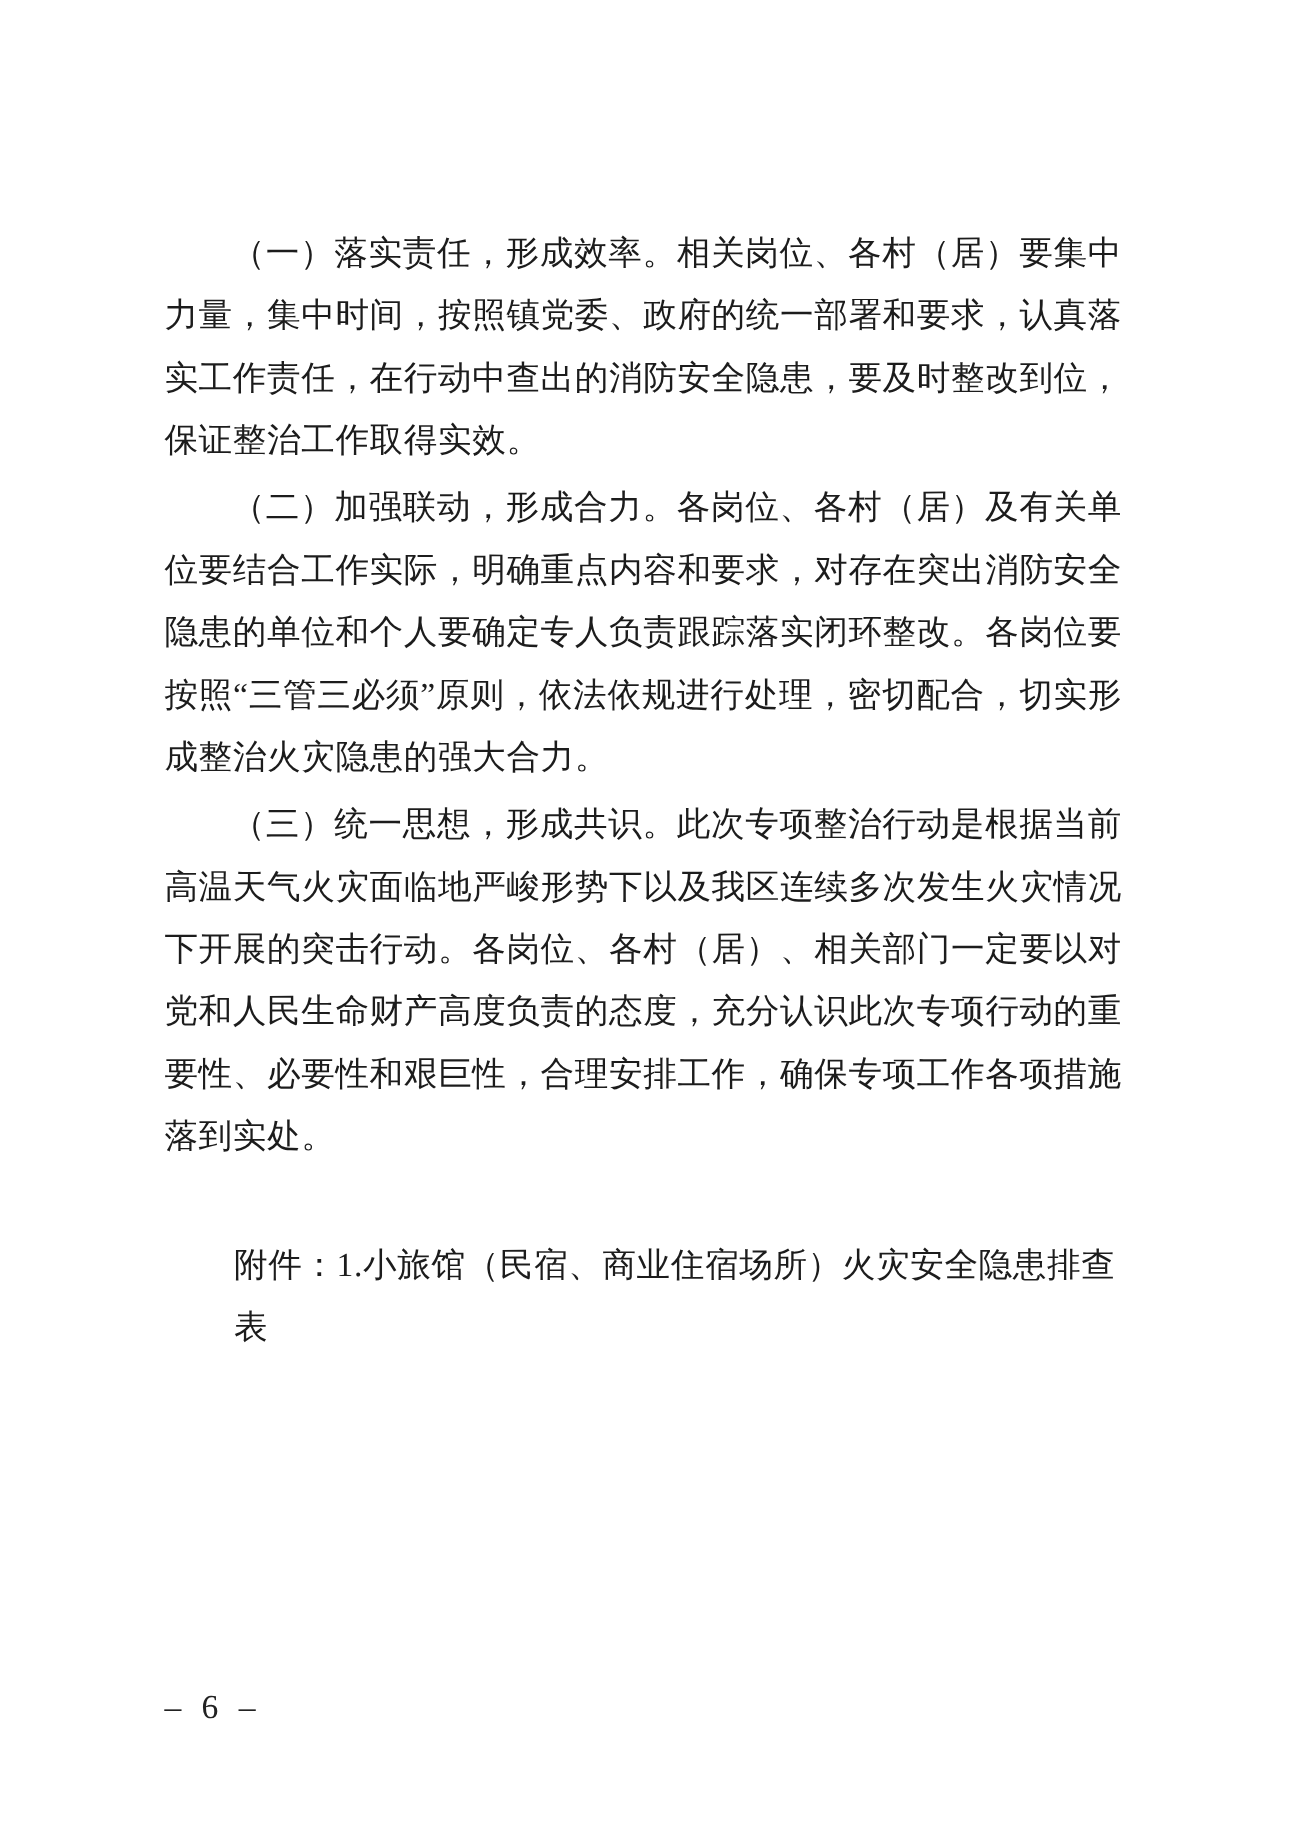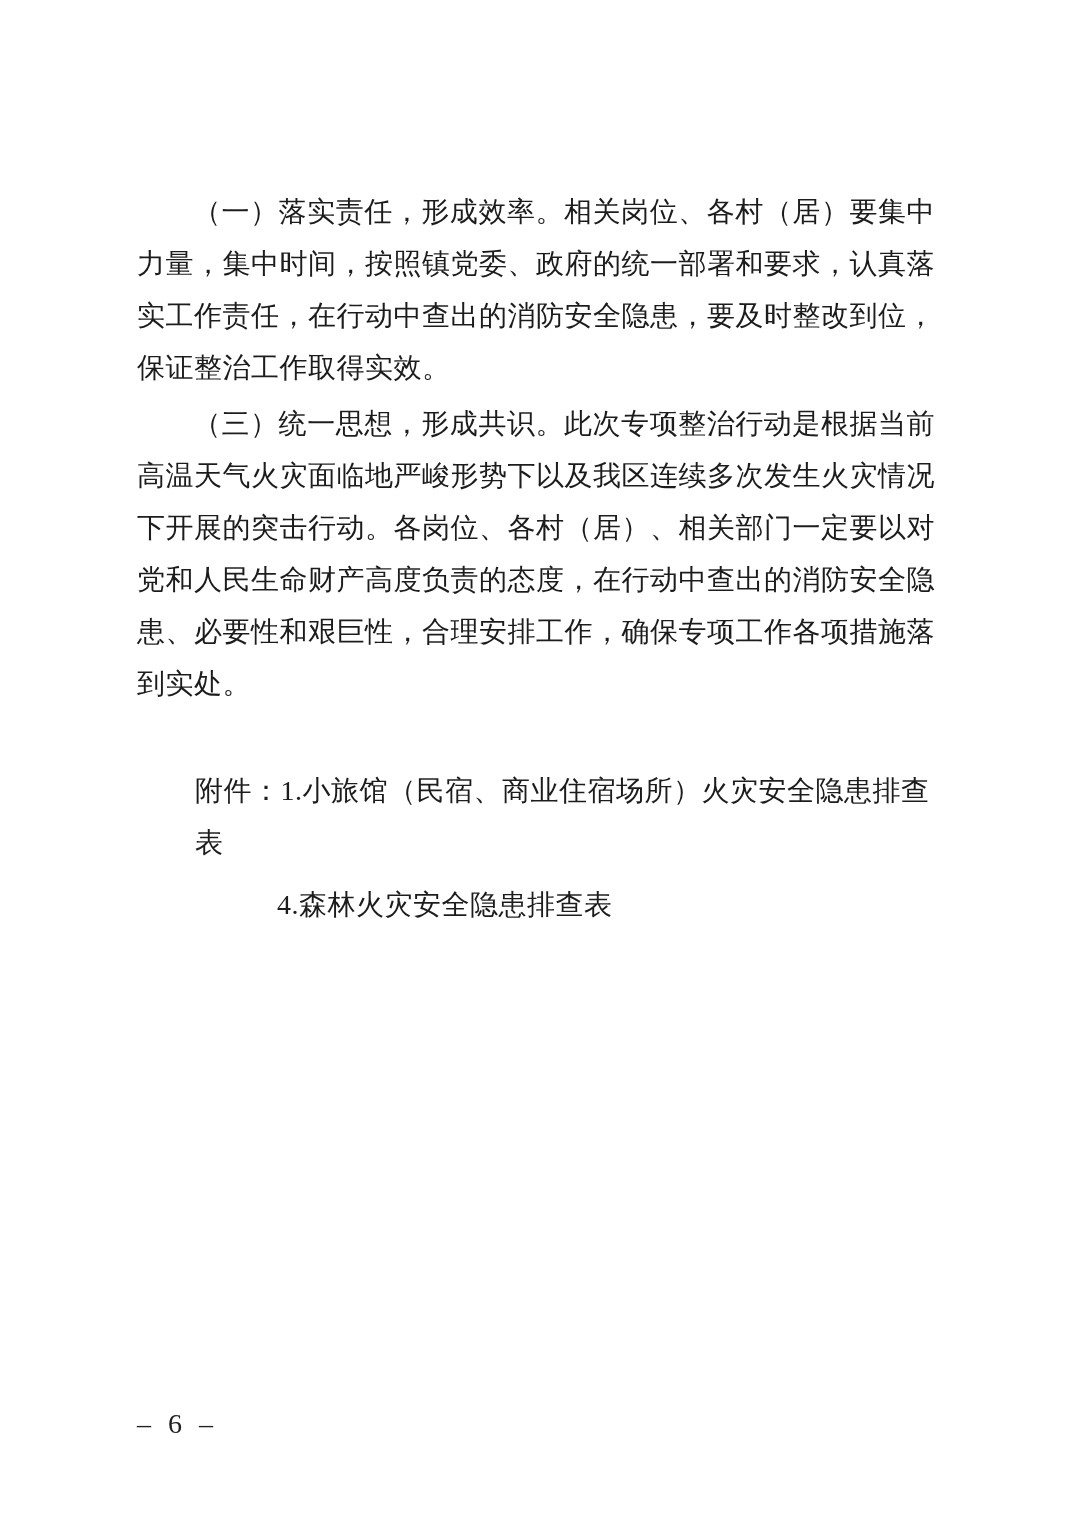--- a/index.html
+++ b/index.html
@@ -58,24 +58,24 @@
     letter-spacing: 5px;
     color: #222222;
   }
 </style>
 </head>
 <body>
 
 <div class="page">
   <div class="content">
     <p class="para">（一）落实责任，形成效率。相关岗位、各村（居）要集中力量，集中时间，按照镇党委、政府的统一部署和要求，认真落实工作责任，在行动中查出的消防安全隐患，要及时整改到位，保证整治工作取得实效。</p>
-    <p class="para">（三）统一思想，形成共识。此次专项整治行动是根据当前高温天气火灾面临地严峻形势下以及我区连续多次发生火灾情况下开展的突击行动。各岗位、各村（居）、相关部门一定要以对党和人民生命财产高度负责的态度，在行动中查出的消防安全隐患、必要性和艰巨性，合理安排工作，确保专项工作各项措施落到实处。</p>
+    <p class="para">（二）加强联动，形成合力。各岗位、各村（居）及有关单位要结合工作实际，明确重点内容和要求，对存在突出消防安全隐患的单位和个人要确定专人负责跟踪落实闭环整改。各岗位要按照“三管三必须”原则，依法依规进行处理，密切配合，切实形成整治火灾隐患的强大合力。</p>
+    <p class="para">（三）统一思想，形成共识。此次专项整治行动是根据当前高温天气火灾面临地严峻形势下以及我区连续多次发生火灾情况下开展的突击行动。各岗位、各村（居）、相关部门一定要以对党和人民生命财产高度负责的态度，充分认识此次专项行动的重要性、必要性和艰巨性，合理安排工作，确保专项工作各项措施落到实处。</p>
 
     <div class="attachments">
       <div class="att-line1">
         <span>附件：</span><span>1.小旅馆（民宿、商业住宿场所）火灾安全隐患排查表</span>
       </div>
-      <div class="att-item gap10">4.森林火灾安全隐患排查表</div>
     </div>
   </div>
 
   <div class="page-number">– 6 –</div>
 </div>
 
 </body></html>

